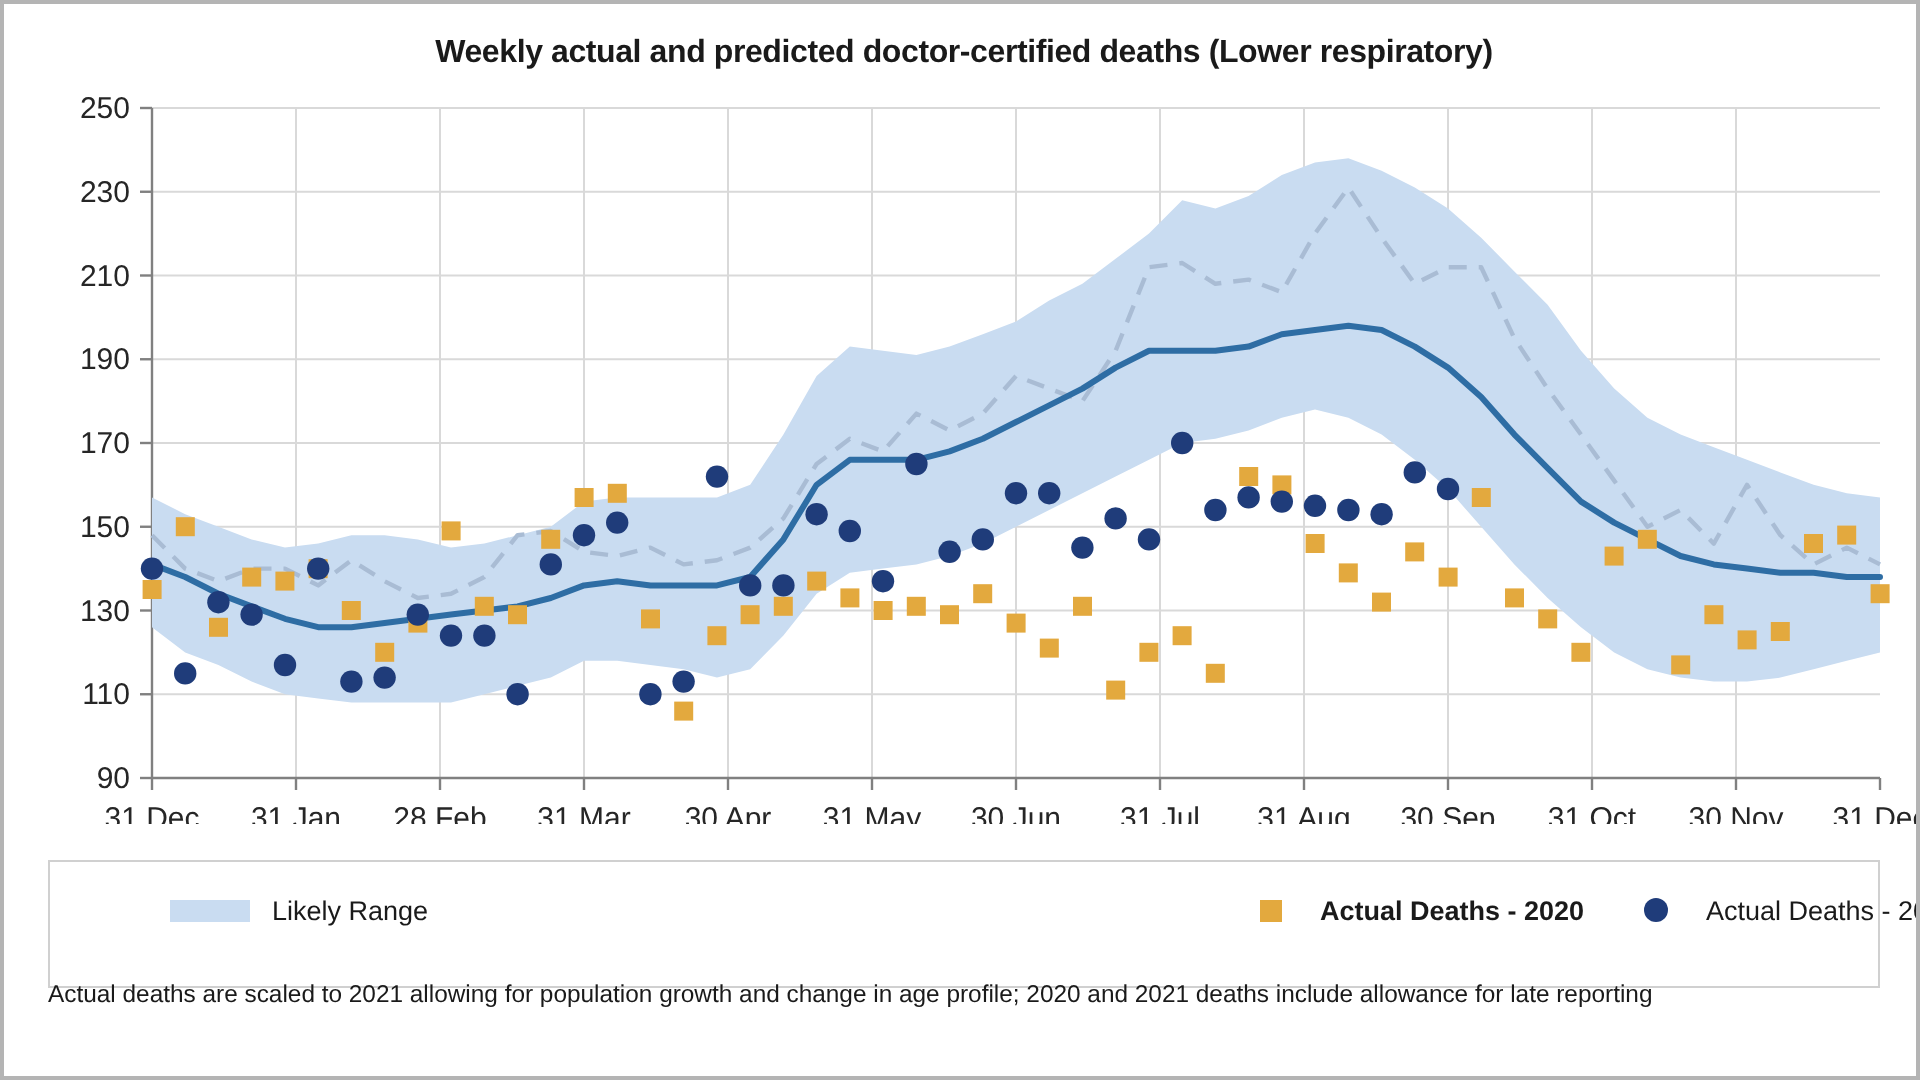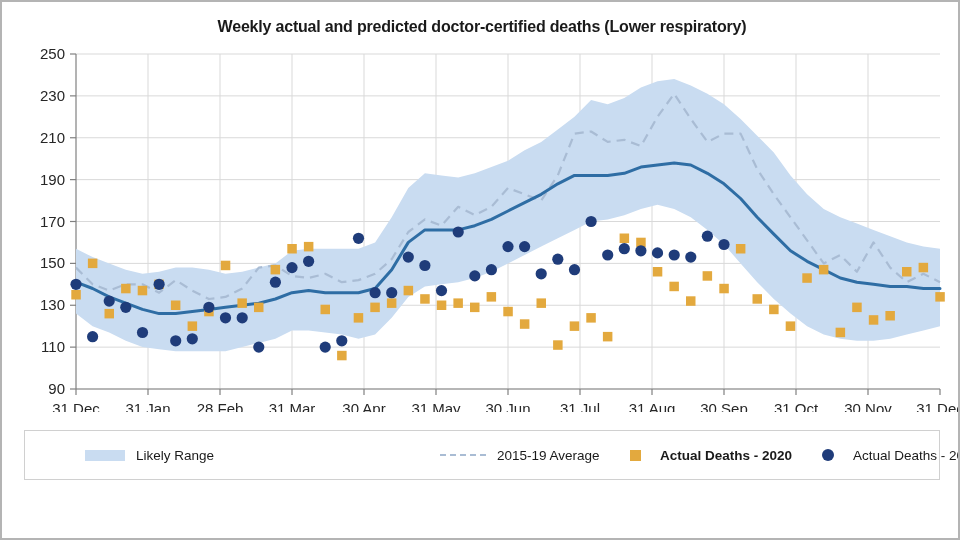--- a/index.html
+++ b/index.html
@@ -14,21 +14,21 @@
   }
   #plot-wrap{position:absolute;left:0;top:40px;width:960px;height:370px;}
   svg.plot{display:block;}
   .ytick,.xtick{font-size:15px;fill:#262626;font-family:"Liberation Sans",sans-serif;}
   .ytick{text-anchor:end;}
   .xtick{text-anchor:middle;}
   .gridline{stroke:#d9d9d9;stroke-width:1;}
   .axisline{stroke:#808080;stroke-width:1.2;}
   .tickmark{stroke:#808080;stroke-width:1.2;}
   #legend-box{
-    position:absolute;left:22px;top:428px;width:916px;height:50px;
+    position:absolute;left:22px;top:428px;width:916px;height:64px;
     box-sizing:border-box;border:1px solid #d0d0d0;background:#ffffff;
     display:flex;align-items:center;
   }
   .legend-item{display:flex;align-items:center;height:100%;}
   .legend-label{font-size:13.5px;color:#1a1a1a;white-space:nowrap;}
   .sw{flex:0 0 auto;margin-right:11px;}
   .sw-band{width:40px;height:11px;background:#c9dcf1;}
   .sw-line{width:46px;height:0;border-top:3px solid #2e6da4;}
   .sw-dash{width:46px;height:0;border-top:2.2px dashed #a9bcd4;}
   .sw-sq{width:11px;height:11px;background:#e3a93e;margin-left:17px;margin-right:19px;}
@@ -214,30 +214,27 @@
           <circle cx="722.0" cy="202.5" r="5.6" fill="#1f3c7a"></circle>
         </g>
       </svg>
   </div>
 
   <div id="legend-box" style="position: absolute;">
       <div class="legend-item" style="position: absolute; left: 60px; top: 0px; height: 48px;">
         <span class="sw sw-band"></span>
         <span class="legend-label">Likely Range</span>
       </div>
-      <div class="legend-item" style="position: absolute; left: 415px; top: 0px; height: 48px;">
-        <span class="sw sw-dash"></span>
-        <span class="legend-label">2015-19 Average</span>
-      </div>
       <div class="legend-item" style="position: absolute; left: 588px; top: 0px; height: 48px; font-weight: bold;">
         <span class="sw sw-sq"></span>
         <span class="legend-label">Actual Deaths - 2020</span>
       </div>
       <div class="legend-item" style="position: absolute; left: 780px; top: 0px; height: 48px;">
         <span class="sw sw-dot"></span>
         <span class="legend-label">Actual Deaths - 2021</span>
       </div>
     </div>
 
   <div id="footnotes">
+    <div class="footnote">Actual deaths are scaled to 2021 allowing for population growth and change in age profile; 2020 and 2021 deaths include allowance for late reporting</div>
   </div>
 
 </div>
 
 </body></html>

